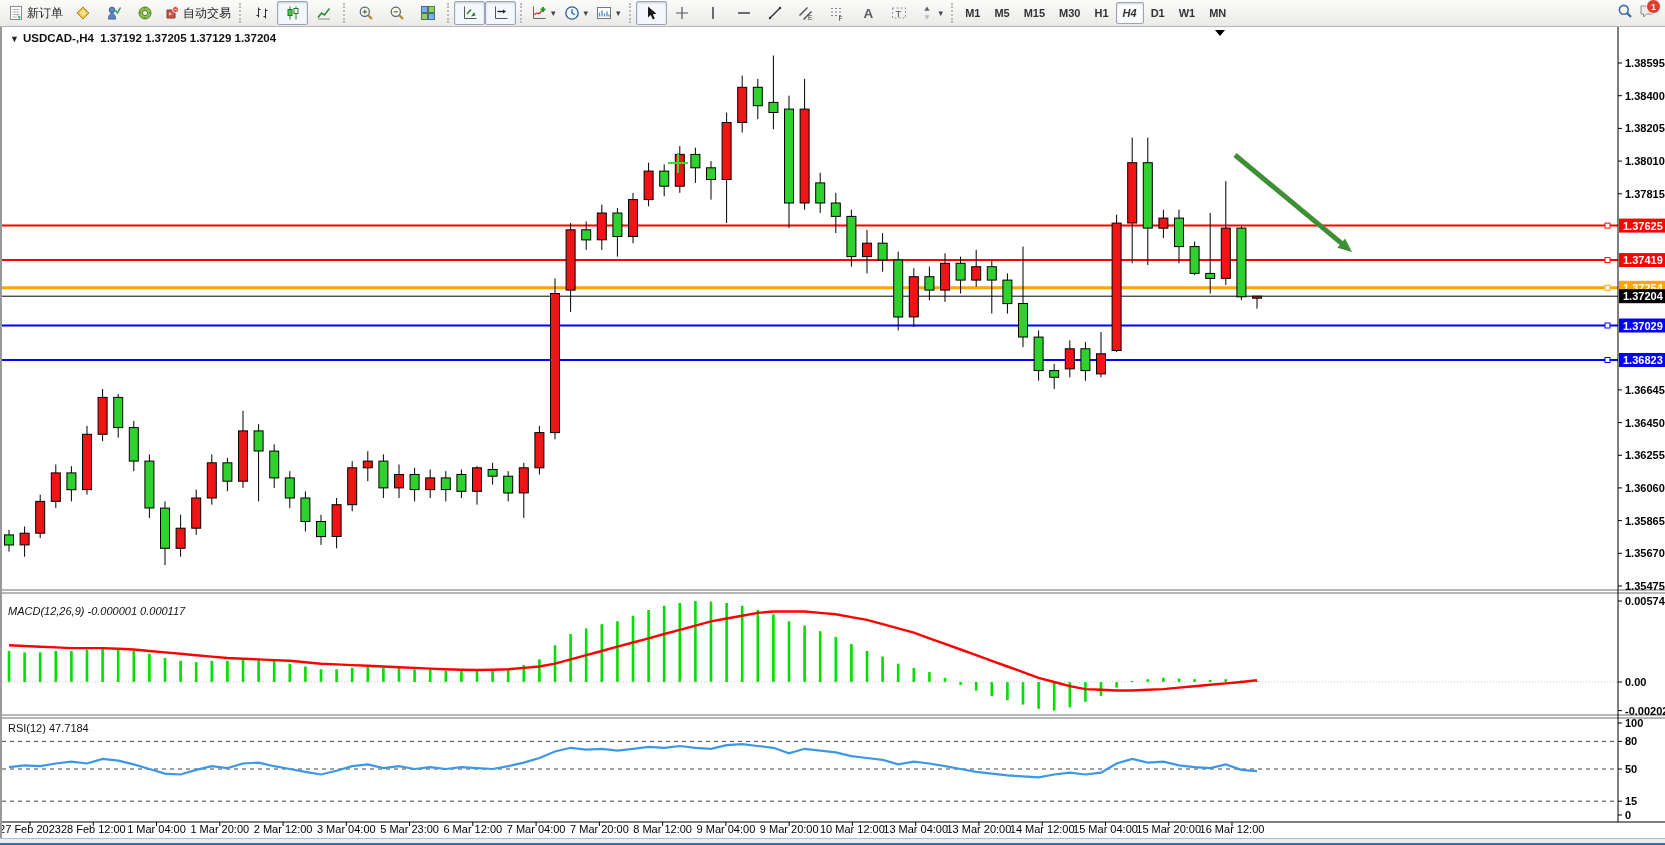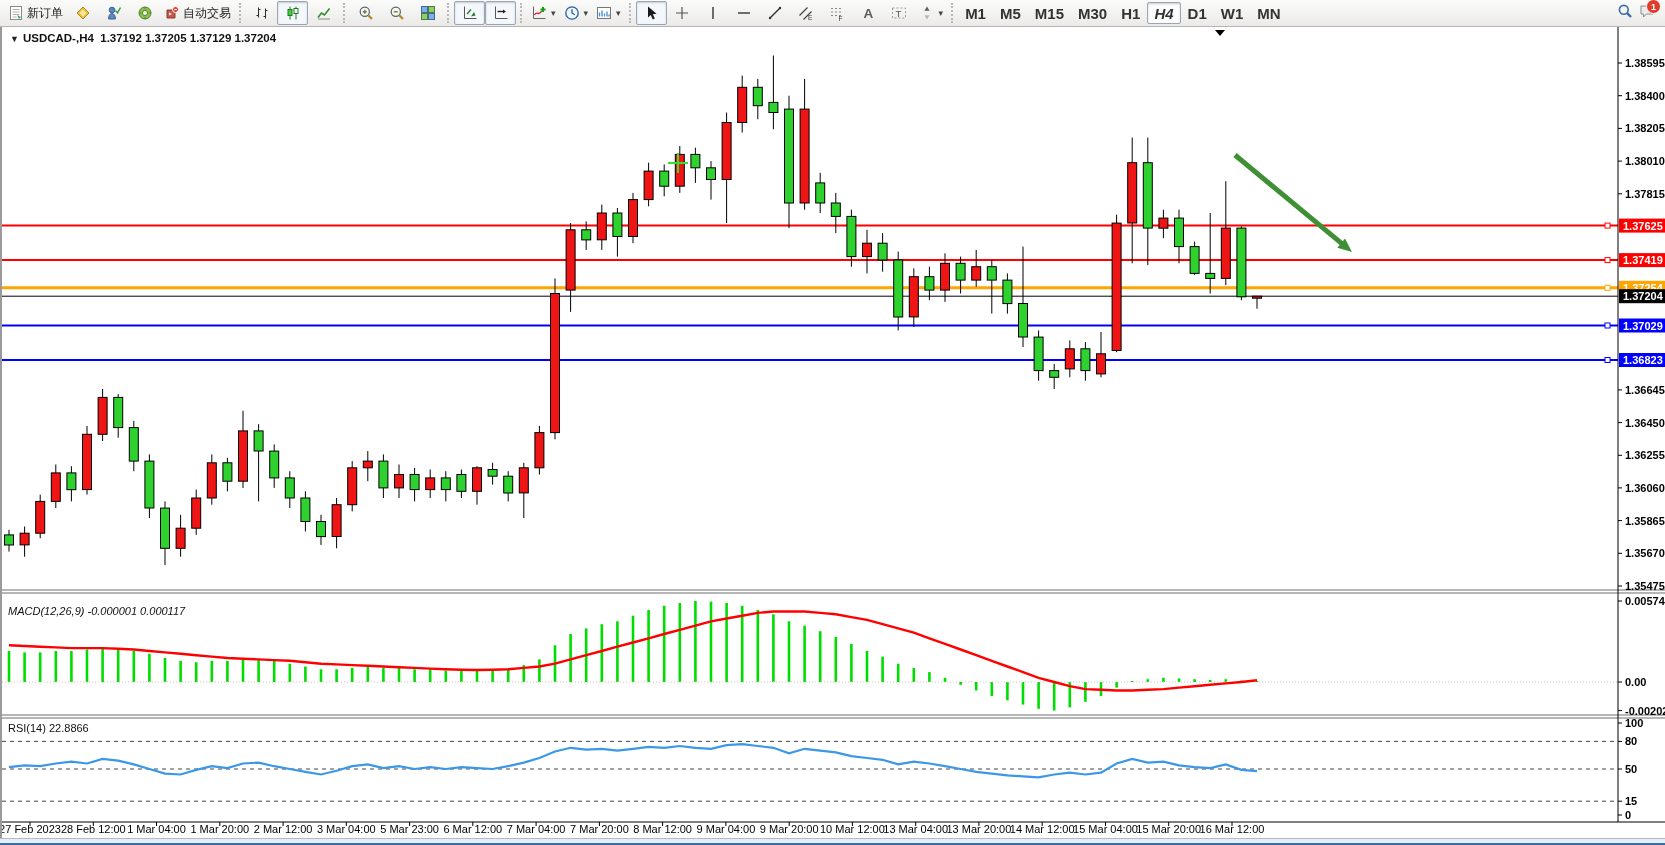--- a/index.html
+++ b/index.html
@@ -8,21 +8,21 @@
   
   .toolbar{position:absolute;left:0;top:0;width:1665px;height:27px;box-sizing:border-box;
     background:linear-gradient(#fbfbfa,#ebeae8);border-bottom:1px solid #b5b5b5;
     display:flex;align-items:center;padding:0 4px;}
   .tb-btn{height:22px;min-width:23px;display:flex;align-items:center;justify-content:center;gap:3px;
     padding:0 3px;border:1px solid transparent;border-radius:2px;font-size:12px;color:#222;cursor:default;white-space:nowrap;}
   .tb-btn svg{display:block}
   .tb-btn.pressed{border:1px solid #98a6b8;background:#f4f8fc;box-shadow:inset 0 1px 2px rgba(0,0,0,.18);}
   .tb-sep{width:1px;height:20px;margin:0 4px;border-left:2px dotted #b9b9b9;}
   .dd{font-size:9px;color:#444;margin-left:1px;}
-  .tf-btn{height:20px;padding:0 6px;font-size:15px;font-weight:700;color:#333;display:flex;align-items:center;
+  .tf-btn{height:20px;padding:0 6px;font-size:11px;font-weight:700;color:#333;display:flex;align-items:center;
     border:1px solid transparent;border-radius:2px;}
   .tf-btn.pressed{border:1px solid #98a6b8;background:#fdfdfd;box-shadow:inset 0 1px 2px rgba(0,0,0,.2);font-style:italic;}
   .tb-right{margin-left:auto;display:flex;align-items:center;gap:6px;padding-right:6px;}
   .noti{position:relative;}
   .badge{position:absolute;top:-4px;right:-6px;background:#e03c2e;color:#fff;font-size:9px;font-weight:700;
     border-radius:50%;width:13px;height:13px;display:flex;align-items:center;justify-content:center;border:1px solid #fff;}
   
   .chart-wrap{position:absolute;left:0;top:27px;width:1665px;height:811px;background:#fff;border-left:2px solid #9a9a9a;box-sizing:border-box;}
   #chart-svg{position:absolute;left:0;top:0;}
   .pane-label{position:absolute;font-size:11px;color:#111;white-space:nowrap;z-index:5;}
@@ -287,21 +287,21 @@
     </div>
 
   <div class="chart-wrap">
     <div class="pane-label sym">
       <span class="caret">▼</span><span>USDCAD-,H4</span>&nbsp;&nbsp;<span>1.37192 1.37205 1.37129 1.37204</span>
     </div>
     <div class="pane-label macd-lab">
       <span>MACD(12,26,9)</span>&nbsp;<span>-0.000001 0.000117</span>
     </div>
     <div class="pane-label rsi-lab">
-      <span>RSI(14)</span>&nbsp;<span>22.8866</span>
+      <span>RSI(12)</span>&nbsp;<span>47.7184</span>
     </div>
     <svg id="chart-svg" width="1665" height="811">
         <g>
           <path d="M0 563H1665M0 566H1665" stroke="#6e6e6e" stroke-width="1.2"></path>
         </g>
         <g>
           <path d="M0 688H1665M0 691H1665" stroke="#6e6e6e" stroke-width="1.2"></path>
         </g>
         <g>
           <line x1="0" y1="198.6" x2="1616" y2="198.6" stroke="#ff0000" stroke-width="2"></line>

